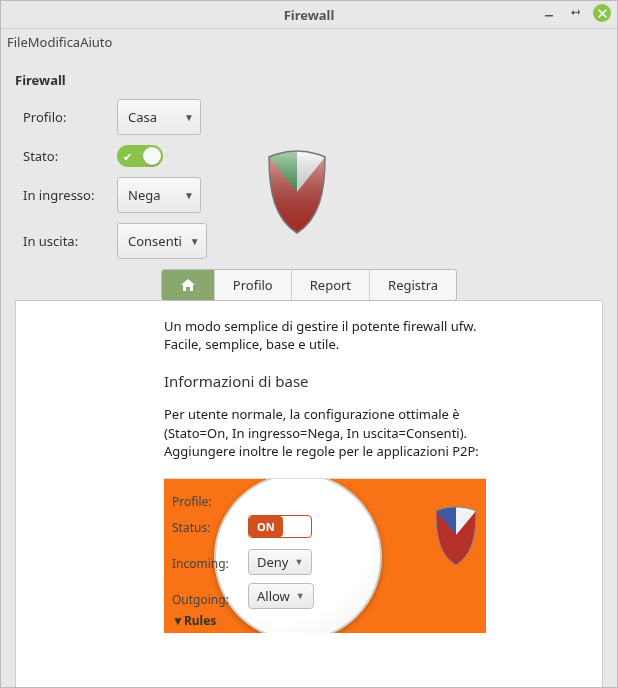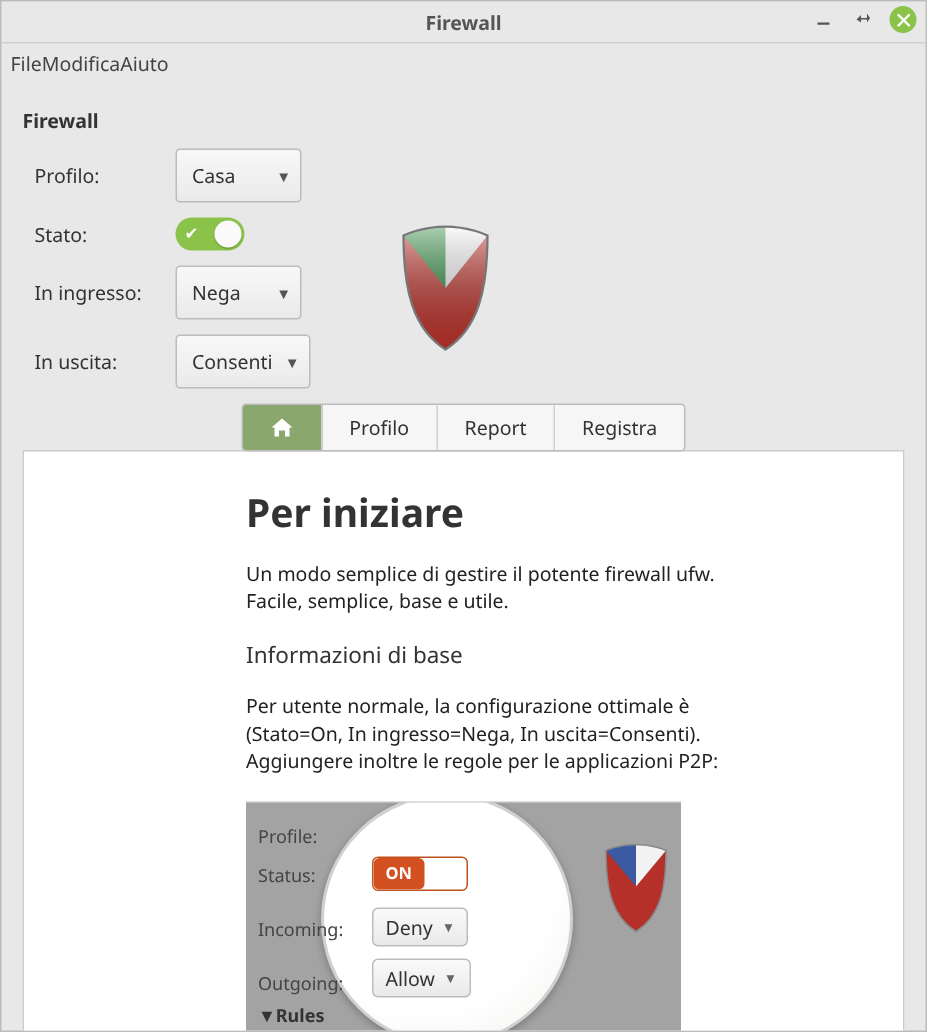--- a/index.html
+++ b/index.html
@@ -179,23 +179,23 @@
     color: #222;
     max-width: 330px;
   }
   .panel h2 {
     font-size: 15px;
     margin: 0 0 14px 0;
     font-weight: normal;
   }
   .example-shot {
     margin-top: 4px;
-    width: 290px;
+    width: 322px;
     height: 155px;
-    background: #a3a3a3;
+    background: #f97316;
     position: relative;
     border-top: 1px solid #ddd;
     overflow: hidden;
   }
   .example-shot .circle {
     position:absolute;
     left:50px; top:-6px;
     width:168px; height:168px;
     border: 2px solid #d0d0d0;
     border-radius: 50%;
@@ -338,21 +338,20 @@
           </svg>
       </div>
       <div class="tab">Profilo</div>
       <div class="tab">Report</div>
       <div class="tab">Registra</div>
     </div>
   </div>
 
   <div class="panel-outer">
     <div class="panel">
-      <h1>Per iniziare</h1>
       <p>Un modo semplice di gestire il potente firewall ufw. Facile, semplice, base e utile.</p>
       <h2>Informazioni di base</h2>
       <p>Per utente normale, la configurazione ottimale è (Stato=On, In ingresso=Nega, In uscita=Consenti). Aggiungere inoltre le regole per le applicazioni P2P:</p>
 
       <div class="example-shot">
         <div class="circle"></div>
 
         <div class="xrow" style="top:14px;">
           <div class="xlabel">Profile:</div>
         </div>

